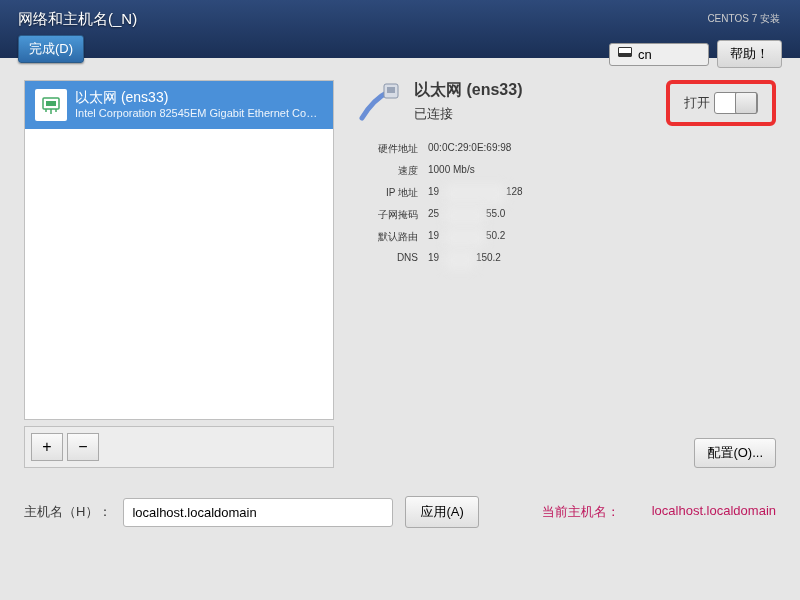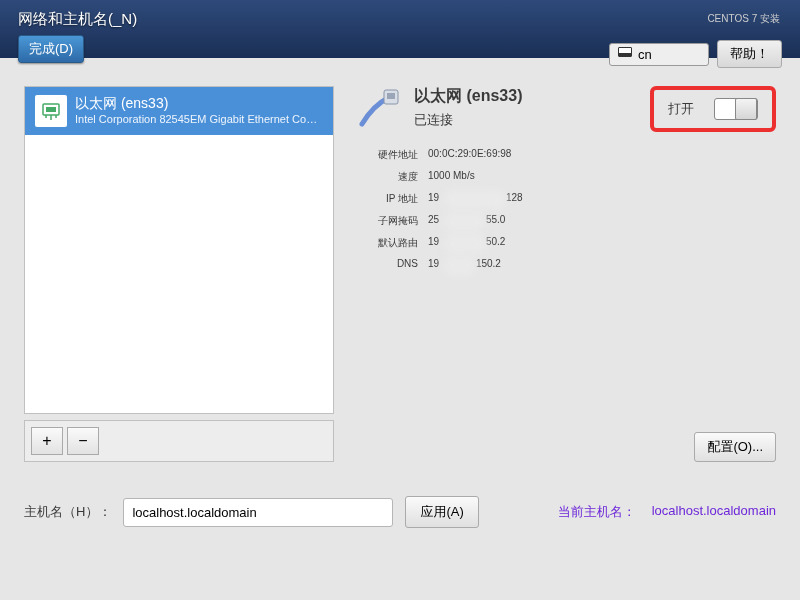--- a/index.html
+++ b/index.html
@@ -5,51 +5,51 @@
     * { margin: 0; padding: 0; box-sizing: border-box; }
     body { font-family: "Microsoft YaHei", "PingFang SC", sans-serif; font-size: 13px; background: #e6e6e6; width: 800px; height: 600px; overflow: hidden; }
     .header { height: 58px; background: linear-gradient(180deg, #2e4a7a 0%, #1a2f55 100%); position: relative; }
     .title { color: #fff; font-size: 15px; padding: 10px 18px 0; text-shadow: 0 1px 2px rgba(0,0,0,0.6); }
     .done-btn { margin: 6px 0 0 18px; background: linear-gradient(180deg, #4a97d6, #2d6aa8); color: #fff; border: 1px solid #2a5a88; border-radius: 3px; padding: 4px 10px; font-size: 13px; cursor: pointer; box-shadow: 0 1px 2px rgba(0,0,0,0.4); }
     .installer-name { position: absolute; top: 12px; right: 20px; color: #ccc; font-size: 10px; }
     .top-right { position: absolute; right: 18px; top: 40px; display: flex; gap: 8px; align-items: center; }
     .lang-indicator { display: flex; gap: 6px; background: #eee; border: 1px solid #999; border-radius: 3px; padding: 3px 8px; font-size: 13px; width: 100px; }
     .kb-icon { width: 14px; height: 10px; border: 1px solid #333; border-radius: 1px; display: inline-block; background: linear-gradient(180deg,#fff 60%,#333 60%); }
     .help-btn { background: linear-gradient(180deg,#f0f0f0,#d8d8d8); border: 1px solid #aaa; border-radius: 3px; padding: 4px 12px; font-size: 13px; cursor: pointer; }
-    .body { display: flex; padding: 28px 24px; gap: 20px; height: 432px; }
+    .body { display: flex; padding: 22px 24px; gap: 20px; height: 432px; }
     .left-panel { width: 310px; display: flex; flex-direction: column; }
     .nic-list { flex: 1; background: #fff; border: 1px solid #c0c0c0; }
     .nic-item { background: #4a90d9; color: #fff; padding: 8px 10px; display: flex; gap: 8px; align-items: flex-start; }
     .nic-icon { width: 32px; height: 32px; background: #fff; display: flex; align-items: center; justify-content: center; flex-shrink: 0; border-radius: 2px; }
     .nic-icon svg { width: 24px; height: 24px; }
     .nic-text { flex: 1; min-width: 0; }
     .nic-name { font-size: 14px; white-space: nowrap; overflow: hidden; }
     .nic-desc { font-size: 11px; opacity: 0.9; white-space: nowrap; overflow: hidden; text-overflow: ellipsis; }
     .addremove { display: flex; margin-top: 6px; background: #ededed; border: 1px solid #c0c0c0; padding: 6px; gap: 4px; width: 310px; }
     .sq-btn { width: 32px; height: 28px; border: 1px solid #aaa; background: linear-gradient(180deg,#fafafa,#e2e2e2); cursor: pointer; font-size: 16px; line-height: 1; text-align: center; }
     .right-panel { flex: 1; position: relative; }
     .conn-header { display: flex; align-items: flex-start; gap: 12px; }
     .conn-icon { width: 48px; height: 48px; }
     .conn-title { font-size: 16px; font-weight: bold; color: #3a3a3a; }
     .conn-status { font-size: 13px; color: #3a3a3a; margin-top: 4px; }
-    .toggle-wrap { position: absolute; top: 0; right: 0; border: 4px solid #ec2f2f; border-radius: 6px; padding: 8px 14px; display: flex; align-items: center; gap: 20px; }
+    .toggle-wrap { position: absolute; top: 0; right: 0; border: 4px solid #ec2f2f; border-radius: 6px; padding: 8px 14px; display: flex; align-items: center; gap: 4px; }
     .toggle-label { color: #3a3a3a; font-size: 13px; }
     .switch { width: 44px; height: 22px; background: #fff; border: 1px solid #888; border-radius: 3px; position: relative; cursor: pointer; }
     .switch-knob { position: absolute; right: 0; top: -1px; width: 22px; height: 22px; background: linear-gradient(180deg,#f4f4f4,#d6d6d6); border: 1px solid #888; border-radius: 2px; }
     .info-rows { margin-top: 14px; }
     .irow { display: flex; gap: 10px; margin: 8px 0; font-size: 10px; color: #3a3a3a; }
     .ilabel { width: 64px; text-align: right; }
     .ivalue { flex: 1; position: relative; }
     .blur { position: absolute; top: -2px; height: 20px; background: #eaeaea; filter: blur(4px); border-radius: 4px; }
     .config-btn { position: absolute; right: 0; bottom: 0; background: linear-gradient(180deg,#fafafa,#e0e0e0); border: 1px solid #aaa; border-radius: 3px; padding: 5px 12px; cursor: pointer; font-size: 13px; text-align: right; }
     .footer { display: flex; align-items: center; gap: 12px; padding: 6px 24px 18px; }
     .hostname-label { color: #3a3a3a; font-size: 13px; text-align: right; }
     .host-input { width: 270px; padding: 6px 8px; border: 1px solid #b5b5b5; border-radius: 3px; font-size: 13px; background: #fff; }
     .apply-btn { background: linear-gradient(180deg,#fafafa,#e0e0e0); border: 1px solid #aaa; border-radius: 3px; padding: 6px 14px; cursor: pointer; font-size: 13px; }
-    .cur-host { margin-left: auto; display: flex; gap: 16px; color: #6d28d9; font-size: 13px; }
+    .cur-host { margin-left: auto; display: flex; gap: 32px; color: #be185d; font-size: 13px; }
   </style>
 </head>
 <body>
 
 <div class="header">
   <div class="title">网络和主机名(_N)</div>
   <button class="done-btn">完成(D)</button>
   <div class="installer-name">CENTOS 7 安装</div>
   <div class="top-right">
     <div class="lang-indicator">

